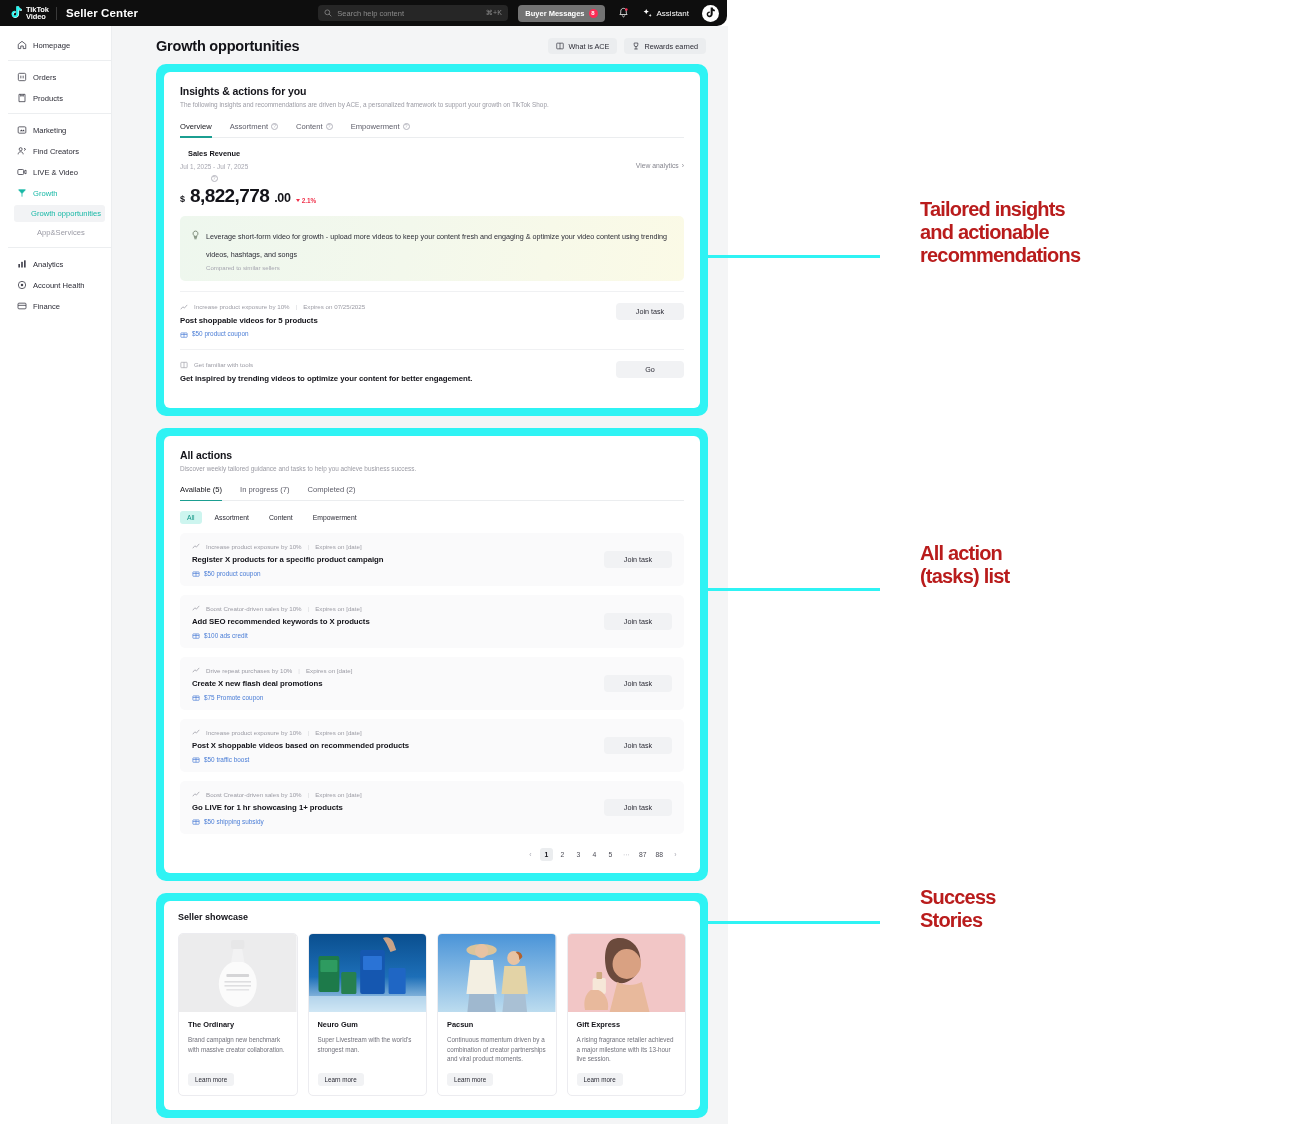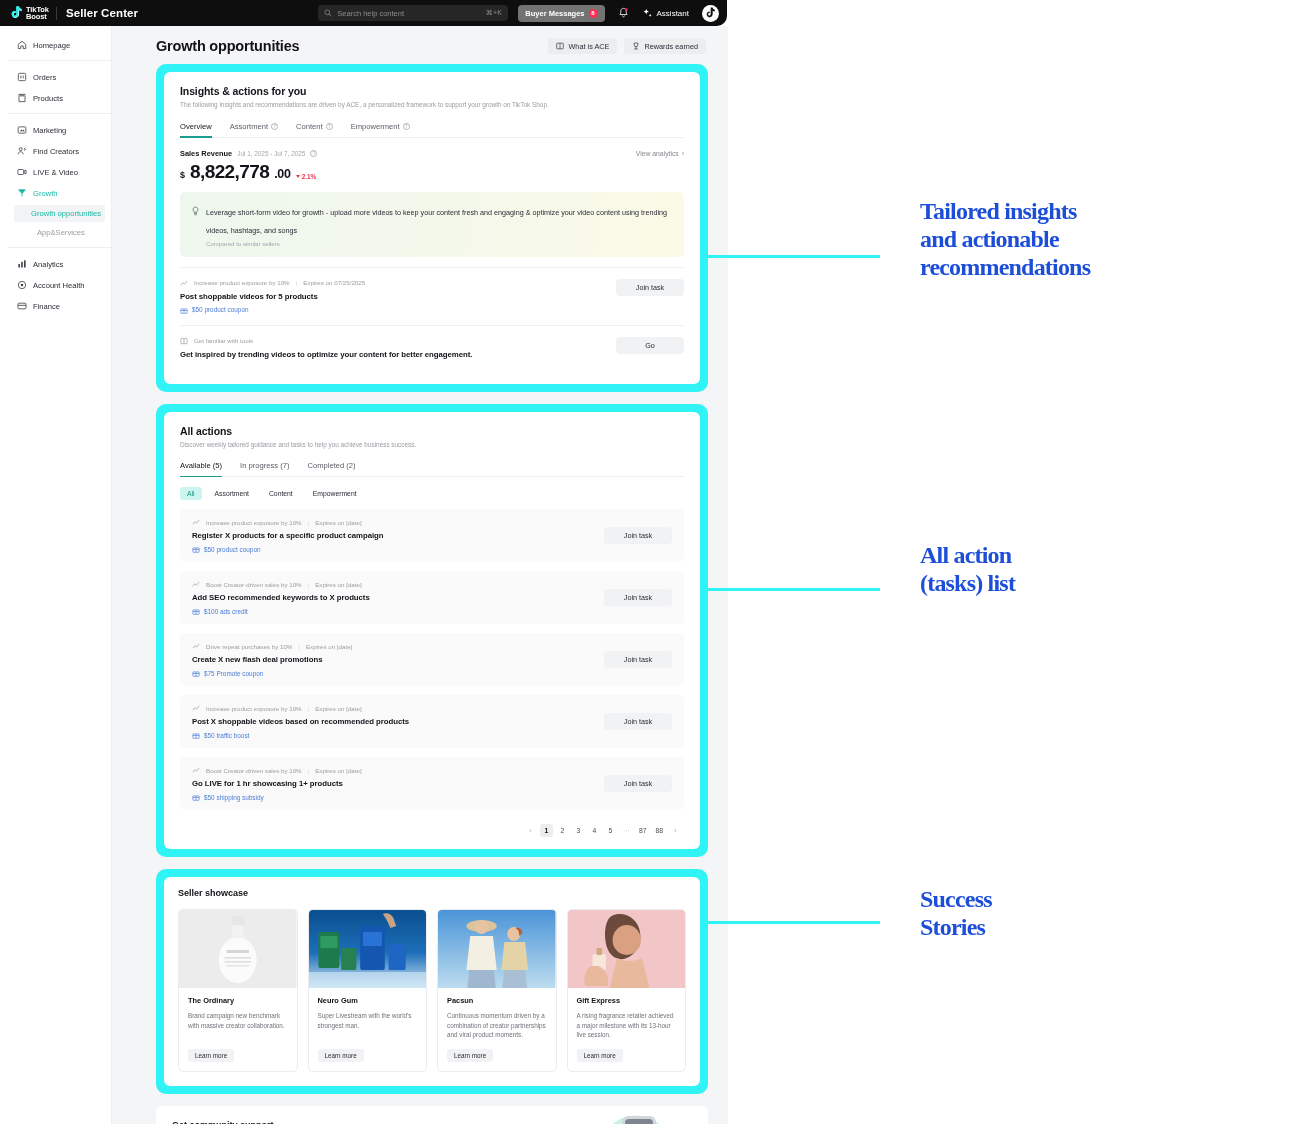--- a/index.html
+++ b/index.html
@@ -108,21 +108,21 @@
   .tab.active{color:#131319;font-weight:400;}
   .tab.active::after{
     content:"";position:absolute;left:0;right:0;bottom:-1px;height:1.6px;background:#1b9e91;
   }
   .q-ico{
     width:7px;height:7px;border:.8px solid #b4b4bd;border-radius:50%;
     font-size:5px;color:#b4b4bd;display:flex;align-items:center;justify-content:center;line-height:1;
   }
 
   .rev-row{display:flex;align-items:center;justify-content:space-between;margin-top:11px;}
-  .rev-left{display:flex;align-items:center;gap:5px;}
+  .rev-left{display:flex;align-items:center;gap:5px;flex-direction:column;}
   .rev-lbl{font-size:7.4px;font-weight:700;color:#131319;}
   .rev-range{font-size:6.4px;color:#a6a6b0;}
   .view-an{font-size:6.8px;color:#86868f;cursor:pointer;display:flex;align-items:center;gap:3px;}
   .rev-amt{display:flex;align-items:baseline;gap:5px;margin-top:4px;}
   .rev-amt .cur{font-size:9px;font-weight:700;color:#131319;}
   .rev-amt .big{font-size:19px;font-weight:700;color:#131319;letter-spacing:-.6px;line-height:1;}
   .rev-amt .cents{font-size:12.5px;font-weight:700;color:#131319;letter-spacing:-.3px;}
   .rev-delta{font-size:6.4px;color:#f0304a;font-weight:700;display:flex;align-items:center;gap:2px;}
   .caret-dn{width:0;height:0;border-left:2.5px solid transparent;border-right:2.5px solid transparent;border-top:3.5px solid #f0304a;}
 
@@ -191,22 +191,22 @@
   
   .cs-card{
     background:#fff;border-radius:6px;margin:0 0 14px 0;padding:14px 16px 16px 16px;
     position:relative;overflow:hidden;min-height:82px;
   }
   .cs-title{font-size:9px;font-weight:700;color:#131319;}
   .cs-art{position:absolute;right:30px;top:8px;width:92px;height:76px;}
 
   
   .ann{
-    position:absolute;font-family:Liberation Serif, serif;
-    font-weight:700;font-size:24px;line-height:1.16;color:#1d4ed8;letter-spacing:-.8px;
+    position:absolute;font-family:Liberation Sans, sans-serif;
+    font-weight:700;font-size:20px;line-height:1.16;color:#b91c1c;letter-spacing:-.8px;
     white-space:pre-line;
   }
   .connector{position:absolute;height:2.5px;background:#2ff3f4;}
 
   .right-pane{position:absolute;left:728px;top:0;width:568px;height:1124px;background:#fff;}
 </style>
 </head>
 <body>
 
 <div class="screen">
@@ -216,21 +216,21 @@
   <div class="topbar">
     <div class="tt-logo">
       <span class="tt-note">
         <svg width="13" height="14" viewBox="0 0 13 14">
           <path d="M9.1 0.6c.2 1.5 1.1 2.4 2.6 2.5v1.8c-.9.1-1.7-.2-2.6-.7v3.9c0 2.6-2.1 4.3-4.3 3.8-1.9-.4-3-2.1-2.8-4 .2-1.7 1.8-3 3.6-2.8v1.9c-.3 0-.6 0-.9.1-.8.3-1.2 1.1-.9 1.9.2.7.9 1.1 1.7 1 .7-.1 1.2-.7 1.2-1.5V0.6h2.4z" fill="#fff"></path>
           <path d="M8.6 0.2c.2 1.5 1.1 2.4 2.6 2.5v1.8c-.9.1-1.7-.2-2.6-.7v3.9c0 2.6-2.1 4.3-4.3 3.8-1.9-.4-3-2.1-2.8-4C1.7 5.8 3.3 4.5 5.1 4.7v1.9c-.3 0-.6 0-.9.1-.8.3-1.2 1.1-.9 1.9.2.7.9 1.1 1.7 1 .7-.1 1.2-.7 1.2-1.5V0.2h2.4z" fill="#25f4ee"></path>
         </svg>
       </span>
       <span class="tt-wordmark">
         <span>TikTok</span>
-        <span>Boost</span>
+        <span>Video</span>
       </span>
     </div>
     <div class="tb-divider"></div>
     <div class="tb-title">Seller Center</div>
     <div class="tb-spacer"></div>
 
     <div class="search-box">
       <svg width="8" height="8" viewBox="0 0 12 12">
         <circle cx="5" cy="5" r="3.6" fill="none" stroke="#8a8a8a" stroke-width="1.2"></circle>
         <line x1="7.7" y1="7.7" x2="10.6" y2="10.6" stroke="#8a8a8a" stroke-width="1.2" stroke-linecap="round"></line>

